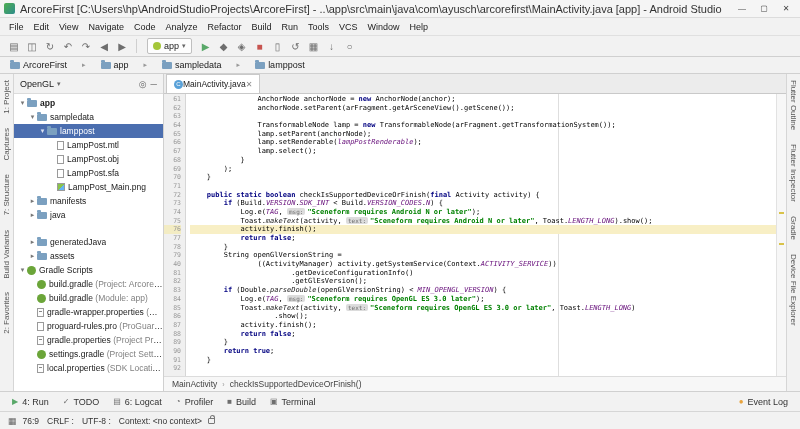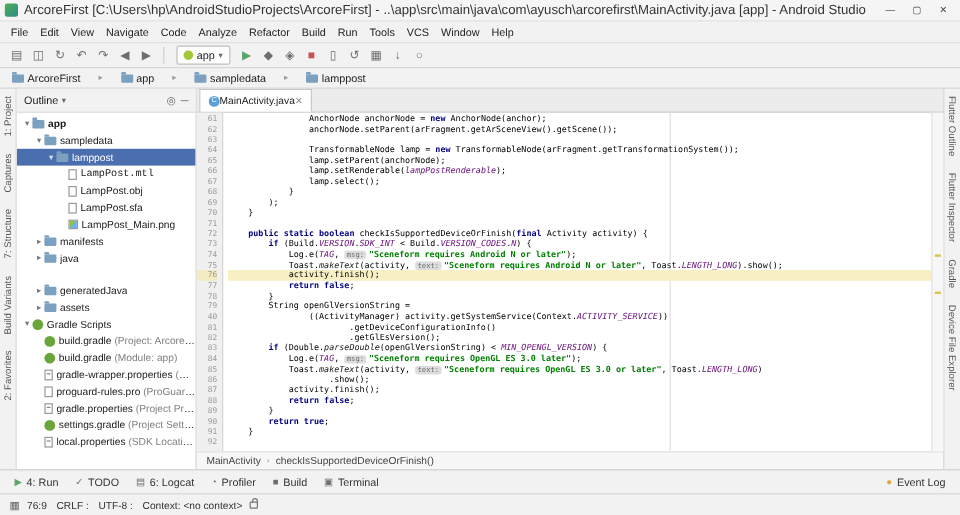--- a/index.html
+++ b/index.html
@@ -222,21 +222,21 @@
         <span class="vtab">1: Project</span>
         <span class="vtab">Captures</span>
         <span class="vtab">7: Structure</span>
         <span class="vtab">Build Variants</span>
         <span class="vtab">2: Favorites</span>
       </div>
 
     <div class="project">
       <div class="phead">
         <span style="display:flex;align-items:center;gap:3px;">
-          <span>Outline</span>
+          <span>OpenGL</span>
           <span class="caret-down">▾</span>
         </span>
         <span class="grow"></span>
         <span class="hicon">◎</span>
         <span class="hicon">─</span>
       </div>
       <div class="tree">
           <div class="trow bold" style="padding-left: 4px;">
             <span class="arr">▾</span>
             <span class="ficon "></span>
@@ -245,21 +245,21 @@
           <div class="trow" style="padding-left: 14px;">
             <span class="arr">▾</span>
             <span class="ficon "></span>
             <span class="lbl">sampledata</span>
           </div>
           <div class="trow sel" style="padding-left: 24px;">
             <span class="arr">▾</span>
             <span class="ficon "></span>
             <span class="lbl">lamppost</span>
           </div>
-          <div class="trow" style="padding-left: 34px; font-family: Liberation Mono, monospace;">
+          <div class="trow" style="padding-left: 34px;">
             <span class="arr"></span>
             <span class="ficon file"></span>
             <span class="lbl">LampPost.mtl</span>
           </div>
           <div class="trow" style="padding-left: 34px;">
             <span class="arr"></span>
             <span class="ficon file"></span>
             <span class="lbl">LampPost.obj</span>
           </div>
           <div class="trow" style="padding-left: 34px;">

